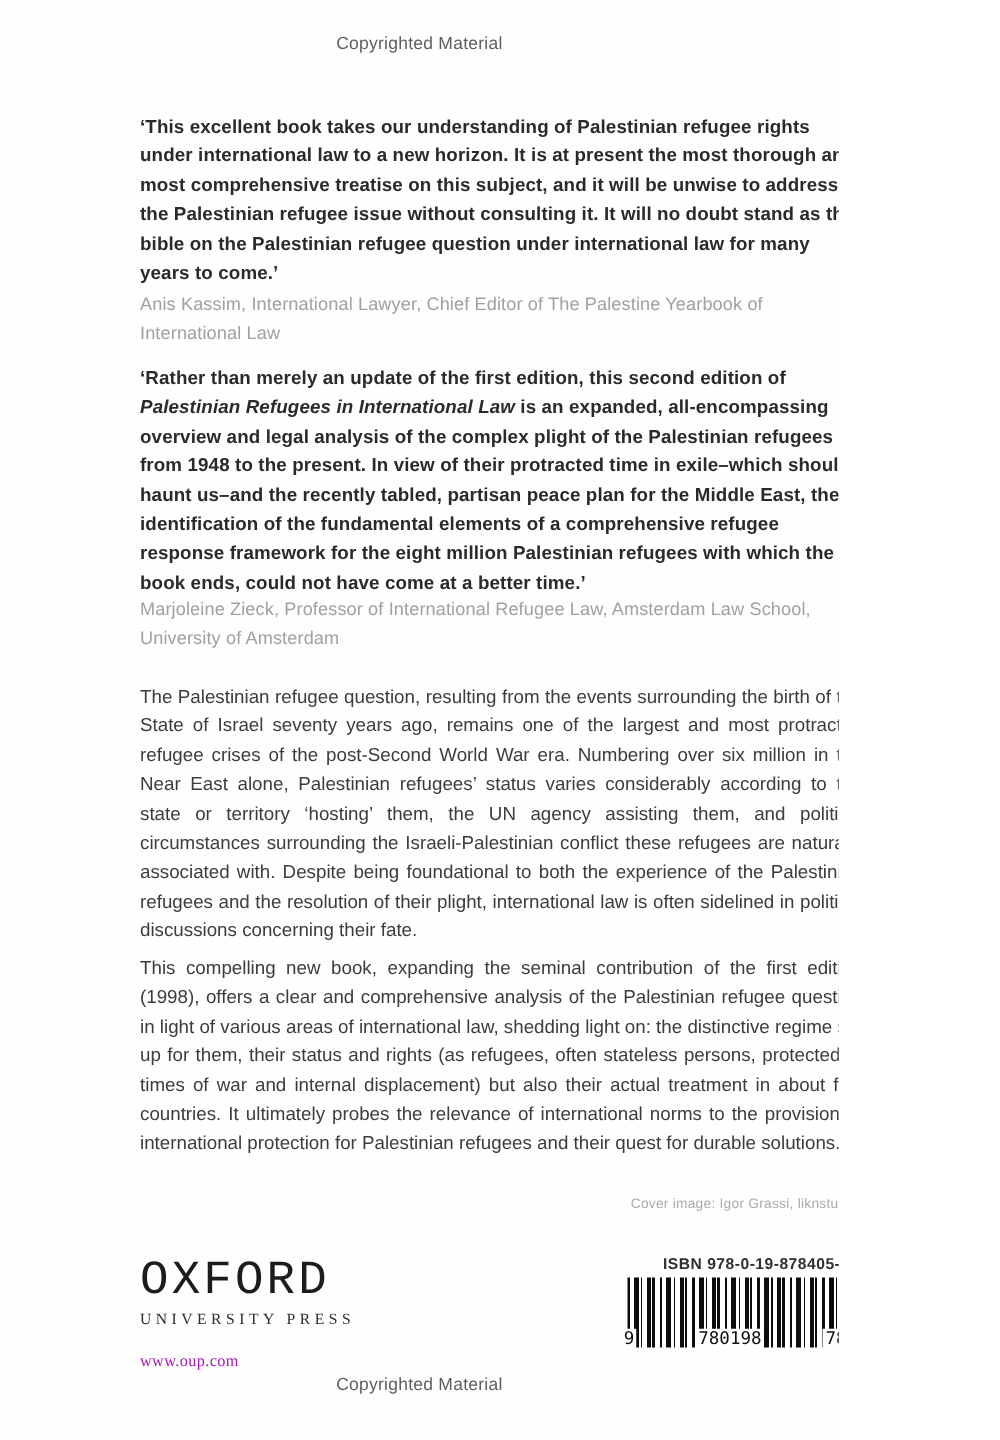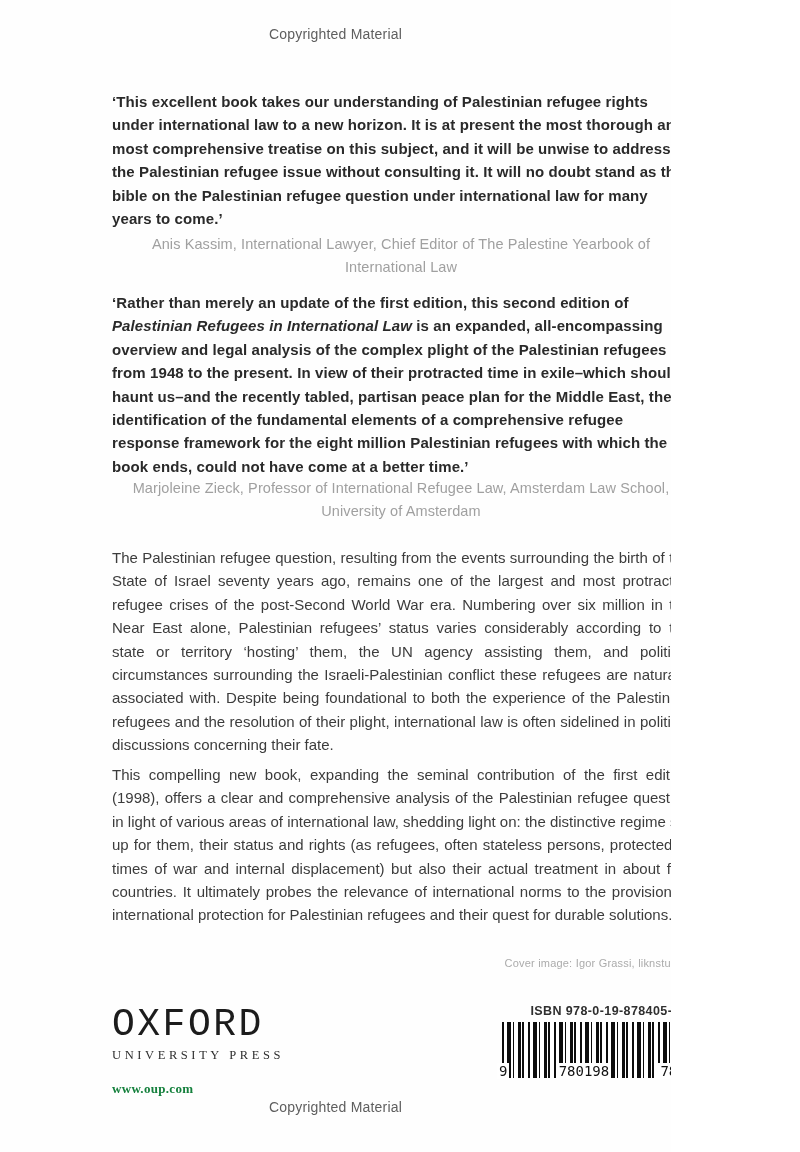--- a/index.html
+++ b/index.html
@@ -11,21 +11,21 @@
     overflow:hidden;
   }
   .copyright{
     position:absolute;left:0;width:100%;
     text-align:center;
     font-size:14px;color:#5e5e5e;letter-spacing:.2px;
   }
   .copyright.top{top:26px;}
   .copyright.bottom{top:1099px;}
 
-  .block{position:absolute;left:112px;width:578px;margin:0;text-align:center;}
+  .block{position:absolute;left:112px;width:578px;margin:0;}
 
   .review{
     font-weight:bold;
     font-size:15px;line-height:23.4px;
     color:#2a2a2a;letter-spacing:.1px;
     text-align:left;
   }
   .review em{font-style:italic;}
   .review1{top:90px;}
   .review2{top:291px;}
@@ -83,21 +83,21 @@
     font-family:Liberation Mono, monospace;
     font-size:38px;color:#1c1c1c;letter-spacing:2.5px;line-height:40px;
   }
   .oup{
     font-family:"Liberation Serif", serif;
     font-size:12.5px;color:#2e2e2e;letter-spacing:3.6px;
     margin-top:3px;font-weight:normal;
   }
   .site{
     font-family:"Liberation Serif", serif;
-    font-size:13px;color:#15803d;font-weight:bold;
+    font-size:13px;color:#a21caf;font-weight:normal;
     margin-top:18px;letter-spacing:.3px;
   }
 </style>
 </head>
 <body>
 
 <div class="page">
 
   <div class="copyright top">Copyrighted Material</div>
 

